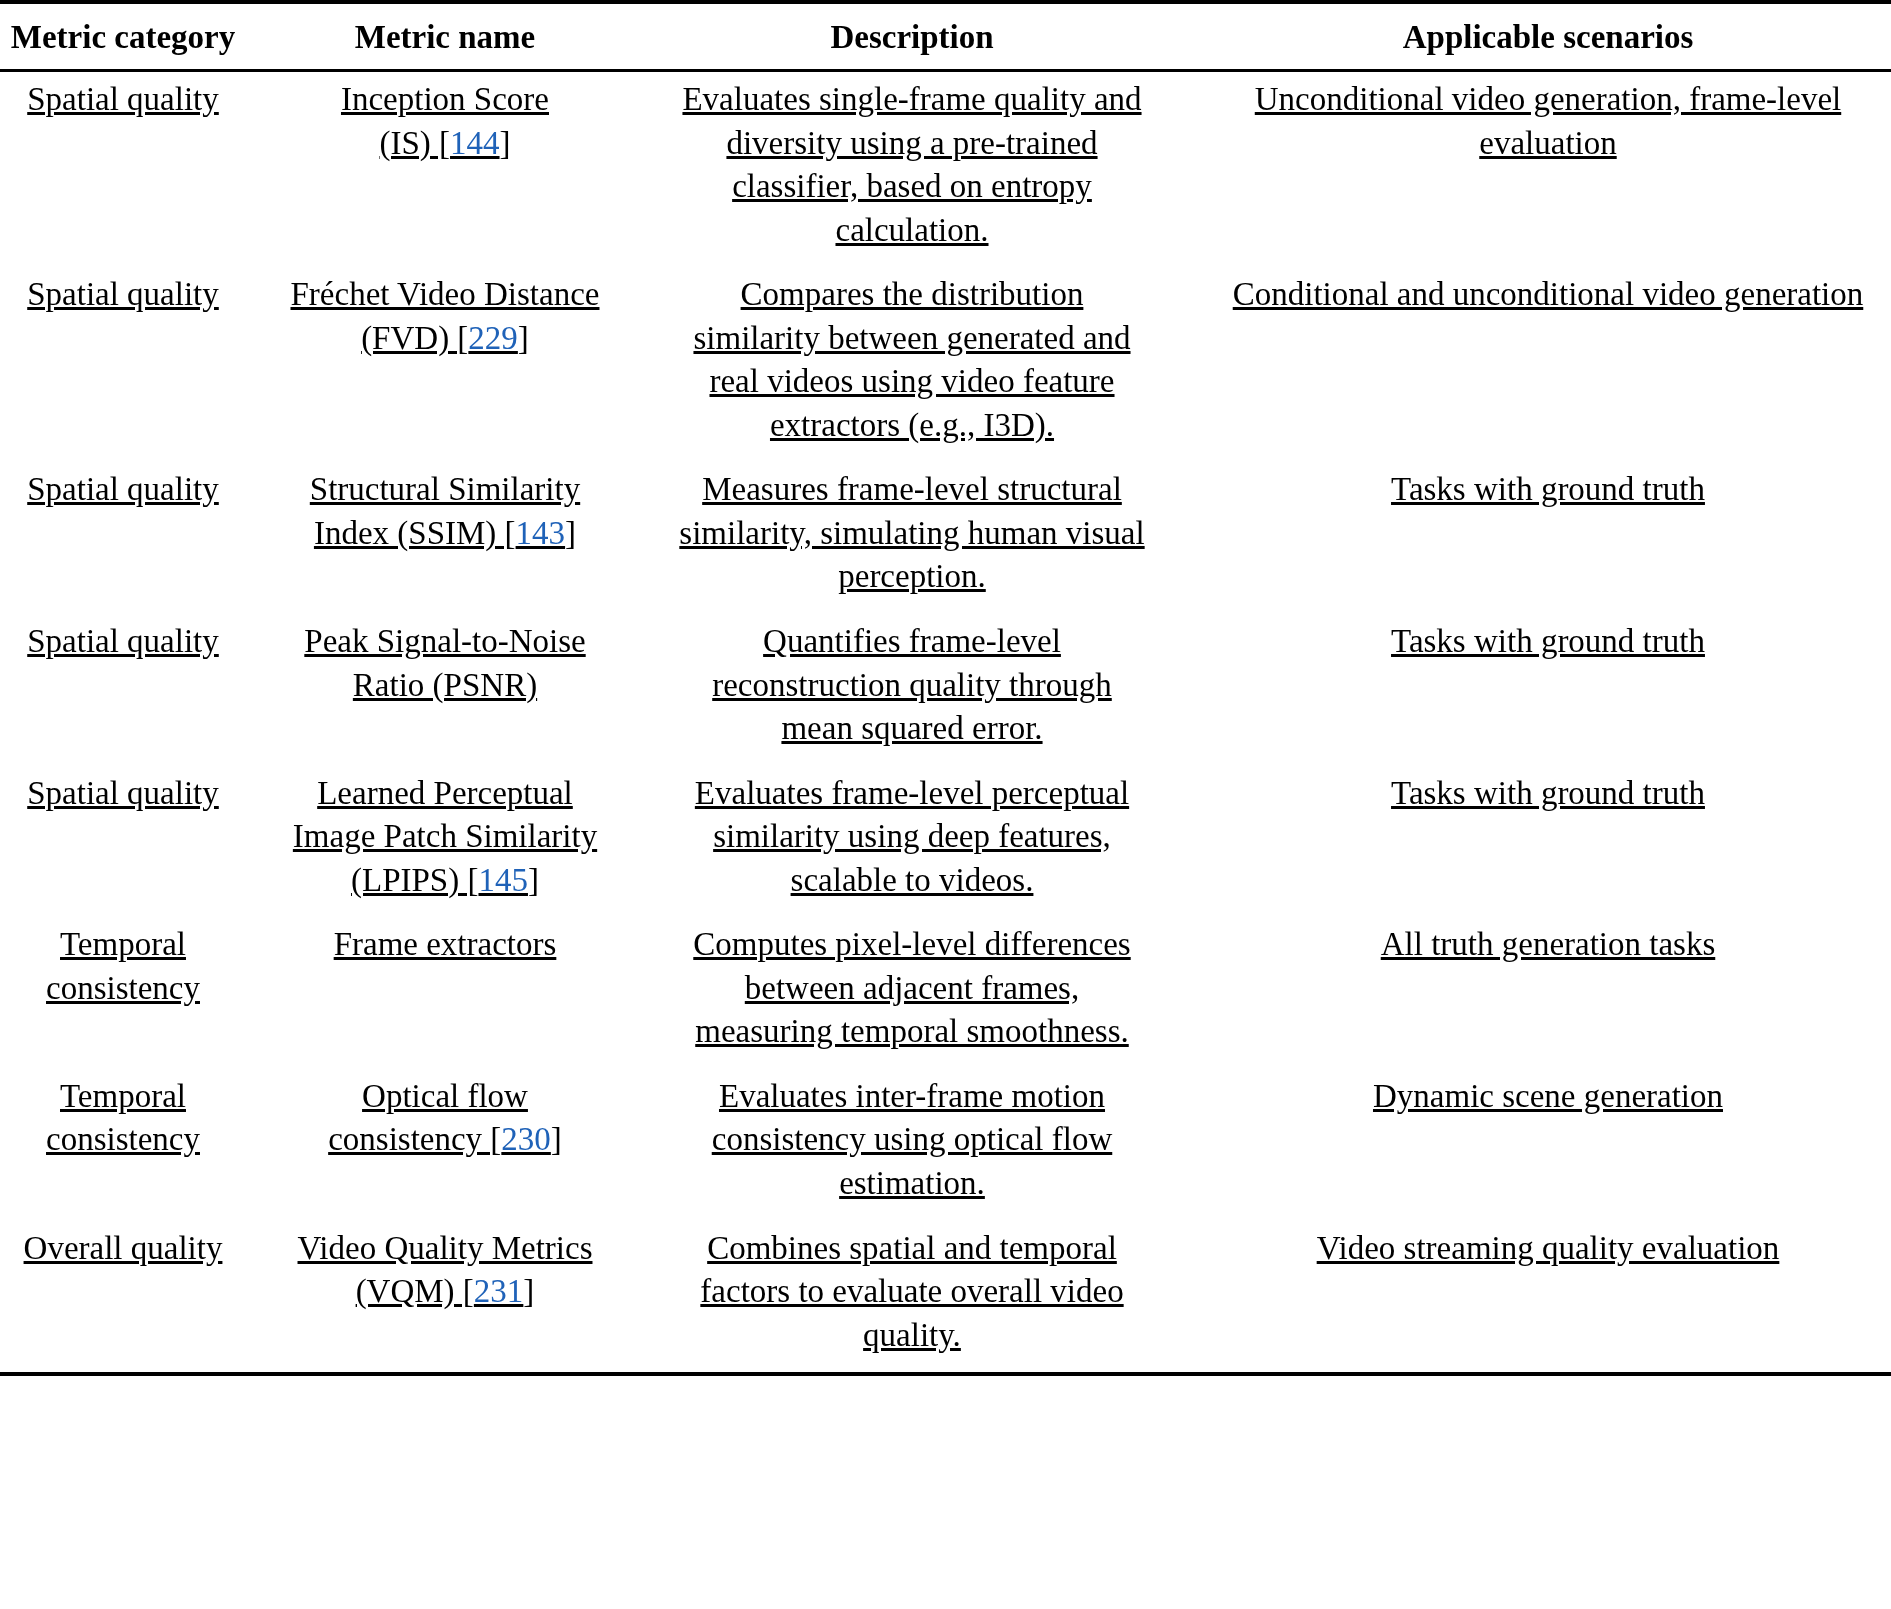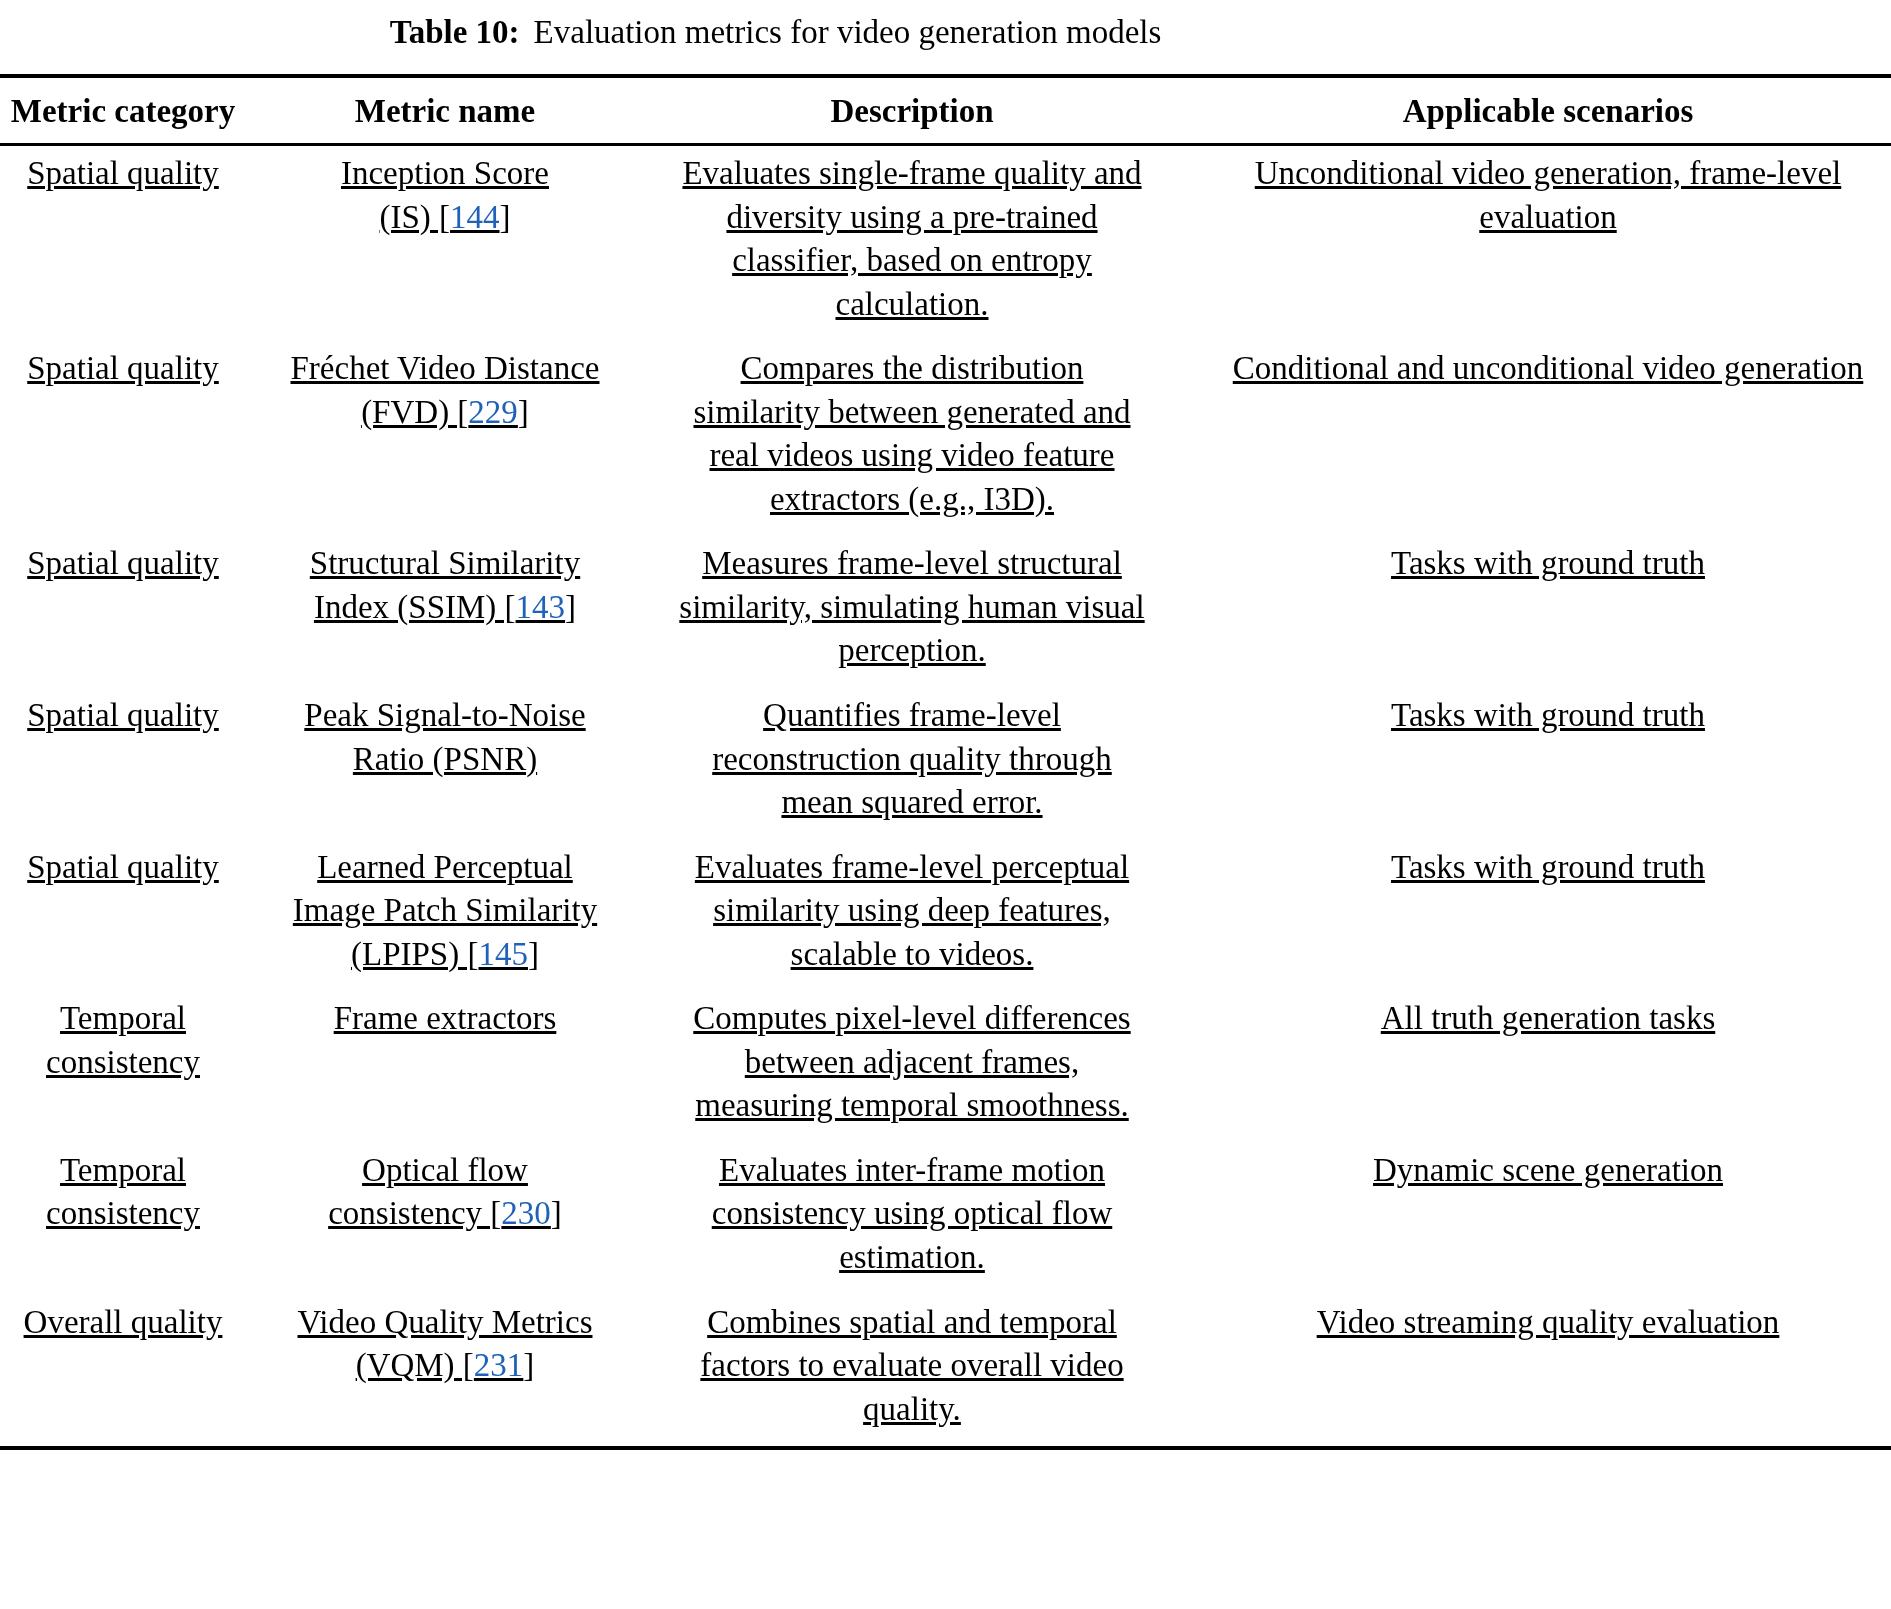--- a/index.html
+++ b/index.html
@@ -68,23 +68,20 @@
     color: var(--cite-color, #1f62b8);
     text-decoration: none;
     cursor: pointer;
   }
 </style>
 </head>
 <body>
 
 <div class="page">
 
-  <div class="caption">
-    <span class="caption-label">Table 10:</span><span>Evaluation metrics for video generation models</span>
-  </div>
 
   <table class="metrics">
     <colgroup>
       <col class="c1">
         <col class="c2">
         <col class="c3">
         <col class="c4">
     </colgroup>
     <thead>
       <tr>

